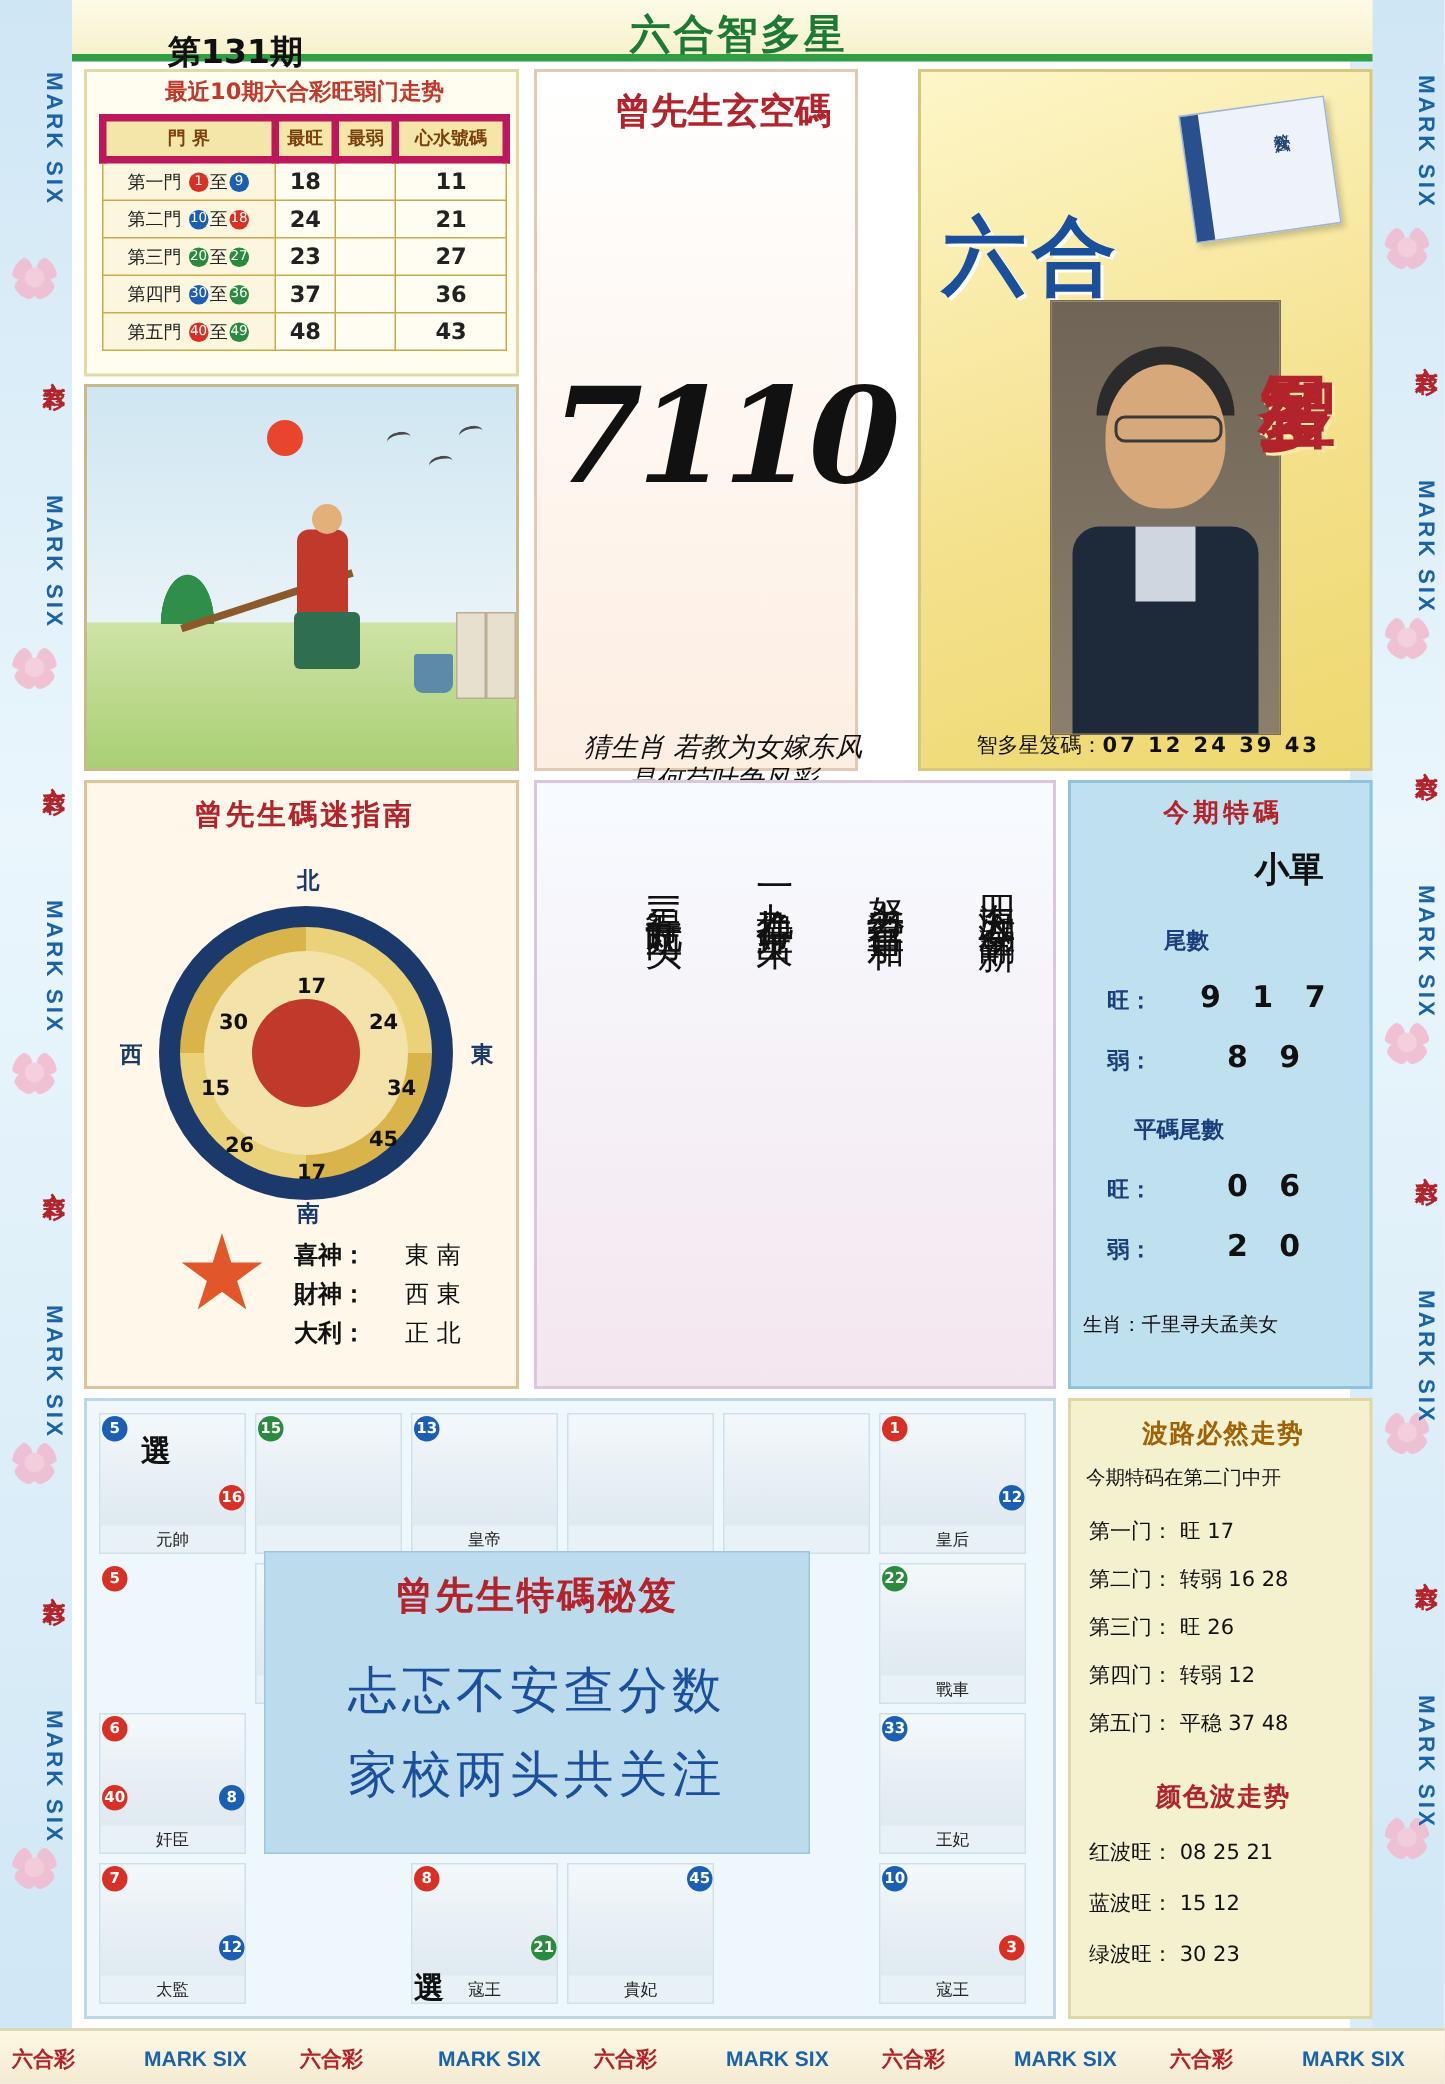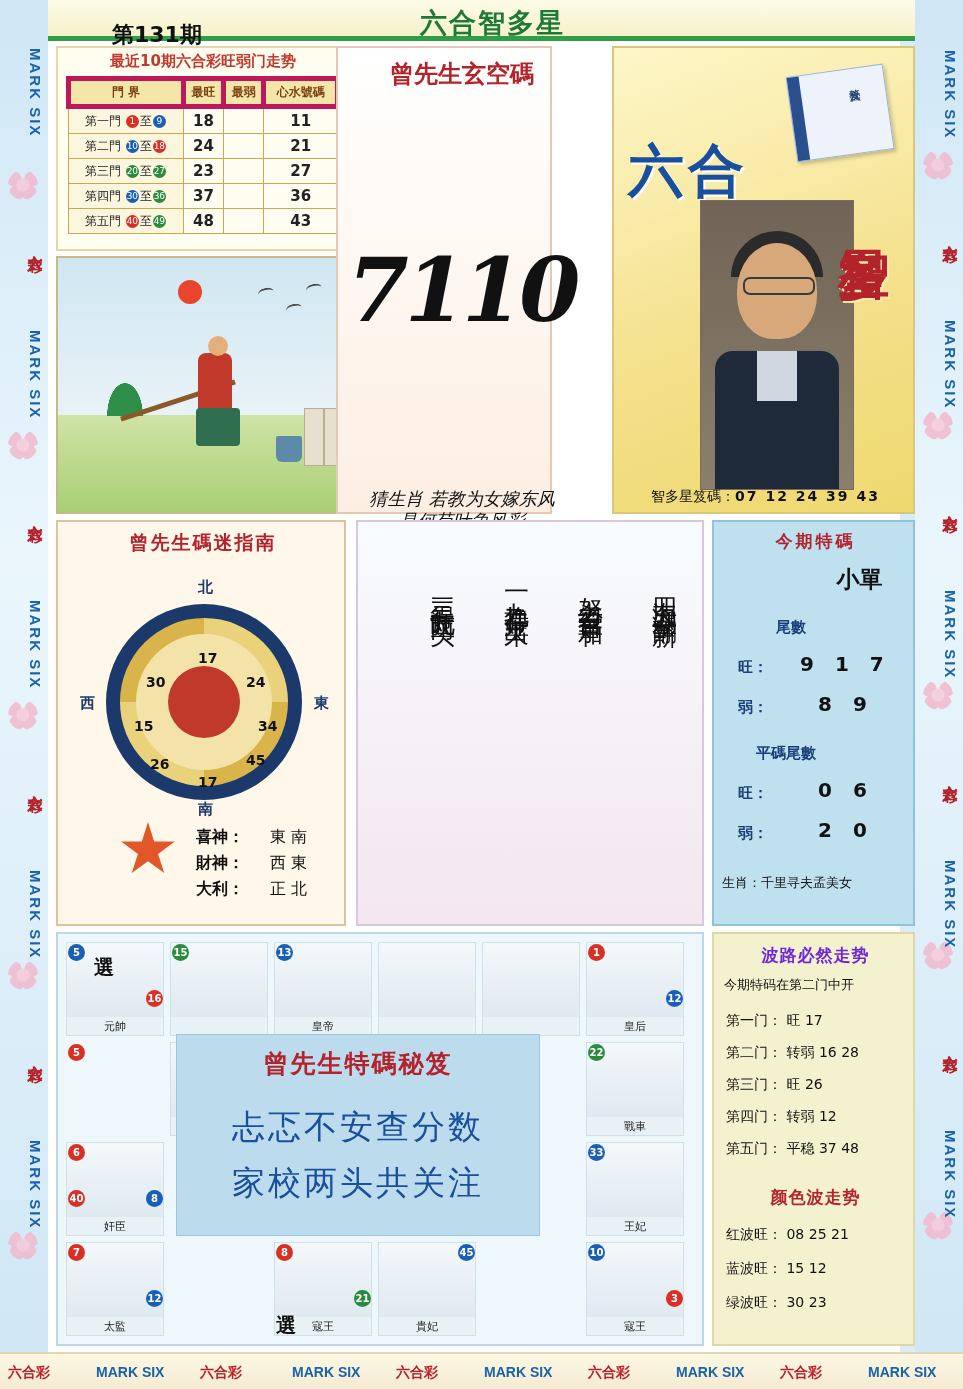--- a/index.html
+++ b/index.html
@@ -66,21 +66,21 @@
   .farmer-body{position:absolute;left:140px;top:95px;width:34px;height:60px;background:#c0392b;border-radius:8px 8px 4px 4px;}
   .farmer-head{position:absolute;left:150px;top:78px;width:20px;height:20px;border-radius:50%;background:#e3b07a;}
   .farmer-leg{position:absolute;left:138px;top:150px;width:44px;height:38px;background:#2f6f4f;border-radius:4px;}
   .hoe{position:absolute;left:60px;top:140px;width:120px;height:5px;background:#8b5a2b;transform:rotate(-18deg);}
   .plant{position:absolute;left:42px;top:112px;width:50px;height:46px;
     background:radial-gradient(ellipse at 50% 100%,#2f8f4a 0 50%,transparent 51%);}
   .bucket{position:absolute;left:218px;top:178px;width:26px;height:26px;background:#5d8aa8;border-radius:2px 2px 6px 6px;}
   .post{position:absolute;top:150px;width:18px;height:56px;background:#e8e0cf;border:1px solid #b9ad93;}
 
   
-  #center-top{left:336px;top:46px;width:216px;height:468px;
+  #center-top{left:356px;top:46px;width:216px;height:468px;
     background:linear-gradient(180deg,#ffffff,#fdeee2);border:2px solid #e4c9b4;}
   #ct-title{position:absolute;left:0;top:10px;width:248px;text-align:center;
     font-size:24px;font-weight:bold;color:#b3232b;font-family:"DejaVu Sans",sans-serif;}
   #ct-number{position:absolute;left:0;top:190px;width:248px;text-align:center;
     font-size:88px;font-weight:bold;color:#111;font-style:italic;
     font-family:"DejaVu Serif",serif;letter-spacing:-4px;}
   #ct-poem{position:absolute;left:0;top:440px;width:248px;text-align:center;}
   .poem-l{font-size:18px;color:#111;line-height:22px;font-family:"DejaVu Sans",sans-serif;font-style:italic;}
 
   
@@ -152,21 +152,21 @@
   #secret-box{position:absolute;left:118px;top:100px;width:362px;height:200px;background:#bcdcee;
     border:1px solid #9cc6dd;}
   #sb-title{position:absolute;left:0;top:12px;width:362px;text-align:center;font-size:25px;font-weight:bold;
     color:#b3232b;font-family:"DejaVu Sans",sans-serif;letter-spacing:2px;}
   .sb-line{position:absolute;left:0;width:362px;text-align:center;font-size:33px;color:#1a4f9c;
     font-family:"DejaVu Serif",serif;letter-spacing:3px;}
 
   
   #bright{left:712px;top:932px;width:203px;height:414px;background:#f4f1cf;border:2px solid #ded8a4;}
   #br-title{position:absolute;left:0;top:10px;width:203px;text-align:center;font-size:17px;font-weight:bold;
-    color:#6d28d9;letter-spacing:1px;}
+    color:#a16207;letter-spacing:1px;}
   #br-sub{position:absolute;left:10px;top:42px;width:190px;font-size:13px;color:#111;}
   .gate-line{position:absolute;left:12px;font-size:14px;color:#111;}
   #br-title2{position:absolute;left:0;top:252px;width:203px;text-align:center;font-size:17px;font-weight:bold;
     color:#b3232b;letter-spacing:1px;}
   .wave-line{position:absolute;left:12px;font-size:14px;color:#111;}
 
   
   .footer{position:absolute;left:0;top:1352px;width:963px;height:37px;
     background:linear-gradient(180deg,#fdf7e3,#f3ead0);border-top:2px solid #e0d7b5;}
   .footer .ft{position:absolute;top:10px;font-size:14px;font-weight:bold;color:#1a63a8;

